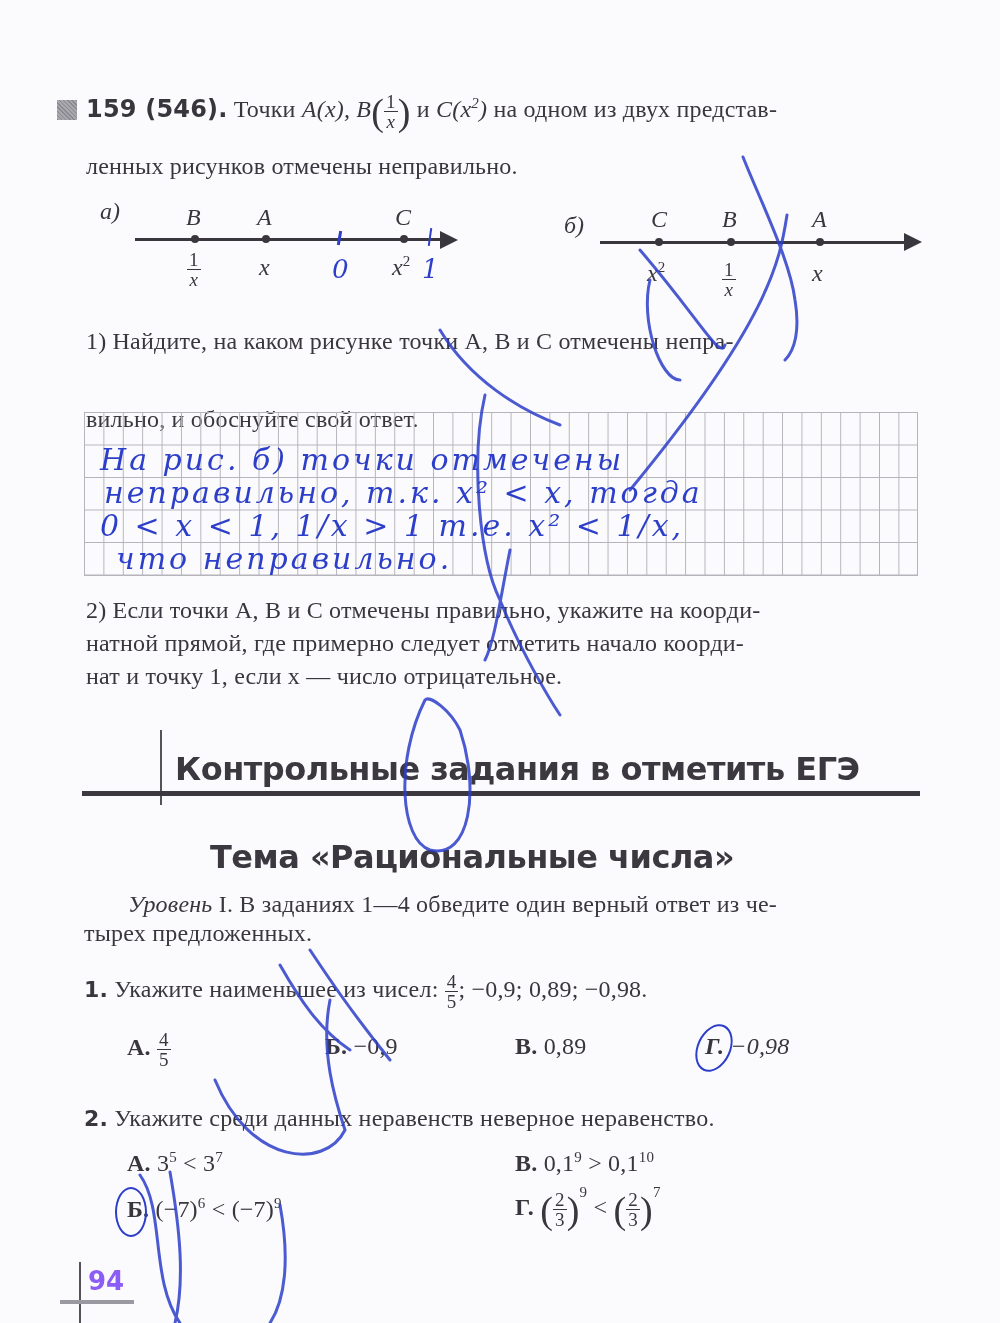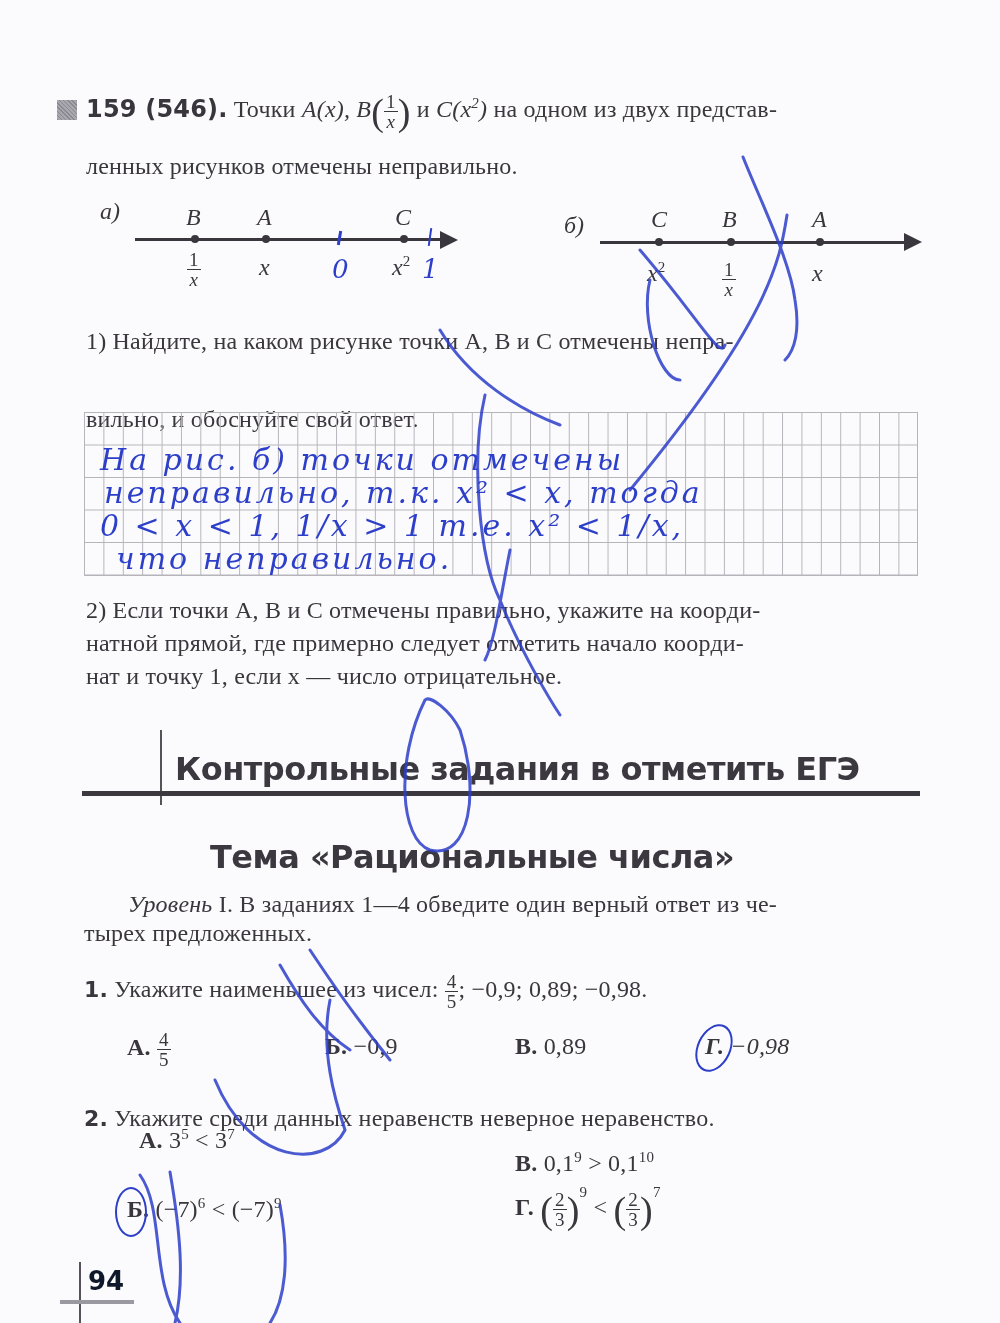--- a/index.html
+++ b/index.html
@@ -138,21 +138,21 @@
 </div>
 <div class="abs txt" style="left:705px;top:1030px;font-style:italic;">
   <b>Г.</b> <span>−0,98</span>
 </div>
 <div class="abs" style="left:697px;top:1023px;width:30px;height:46px;border:2px solid #2d3fc9;border-radius:50%;transform:rotate(25deg);"></div>
 
 <div class="abs txt" style="left:84px;top:1102px;">
   <span class="bold-sans" style="font-size:22px;">2.</span>
   <span>Укажите среди данных неравенств неверное неравенство.</span>
 </div>
-<div class="abs txt" style="left:127px;top:1124px;margin-left:12px;">
+<div class="abs txt" style="left:127px;top:1147px;">
   <b>А.</b> <span>3</span><sup>5</sup> <span>&lt;</span> <span>3</span><sup>7</sup>
 </div>
 <div class="abs txt" style="left:127px;top:1193px;">
   <b>Б.</b> <span>(−7)</span><sup>6</sup> <span>&lt;</span> <span>(−7)</span><sup>9</sup>
 </div>
 <div class="abs" style="left:115px;top:1187px;width:28px;height:46px;border:2px solid #2d3fc9;border-radius:50%;"></div>
 <div class="abs txt" style="left:515px;top:1147px;">
   <b>В.</b> <span>0,1</span><sup>9</sup> <span>&gt;</span> <span>0,1</span><sup>10</sup>
 </div>
 <div class="abs txt" style="left:515px;top:1190px;">
@@ -163,21 +163,21 @@
     </span><span class="paren-big">)</span><sup style="vertical-align:18px;">9</sup>
   <span>&lt;</span>
   <span class="paren-big">(</span><span class="frac">
       <span class="num">2</span>
       <span class="den">3</span>
     </span><span class="paren-big">)</span><sup style="vertical-align:18px;">7</sup>
 </div>
 
 <div class="abs" style="left:79px;top:1262px;width:2px;height:61px;background:#55525a;"></div>
 <div class="abs" style="left:60px;top:1300px;width:74px;height:4px;background:#9a98a0;"></div>
-<div class="abs bold-sans" style="left:88px;top:1266px;font-size:26px;color:#0f172a;">94</div>
+<div class="abs bold-sans" style="left:88px;top:1266px;font-size:26px;color:#8b5cf6;">94</div>
 
 <svg class="abs" style="left:0;top:0;" width="1000" height="1323" viewBox="0 0 1000 1323">
   <g fill="none" stroke="#2d3fc9" stroke-width="3" stroke-linecap="round" opacity="0.85">
     <path d="M743,157 C760,200 790,260 795,300 C800,330 795,350 785,360"></path>
     <path d="M787,215 C780,260 770,320 630,490"></path>
     <path d="M640,250 C700,320 720,360 725,345"></path>
     <path d="M650,280 C640,320 660,380 680,380"></path>
     <path d="M440,330 C470,380 520,410 560,425"></path>
     <path d="M485,395 C470,460 480,560 500,600 C520,650 550,700 560,715"></path>
     <path d="M510,550 C500,600 495,640 485,660"></path>

